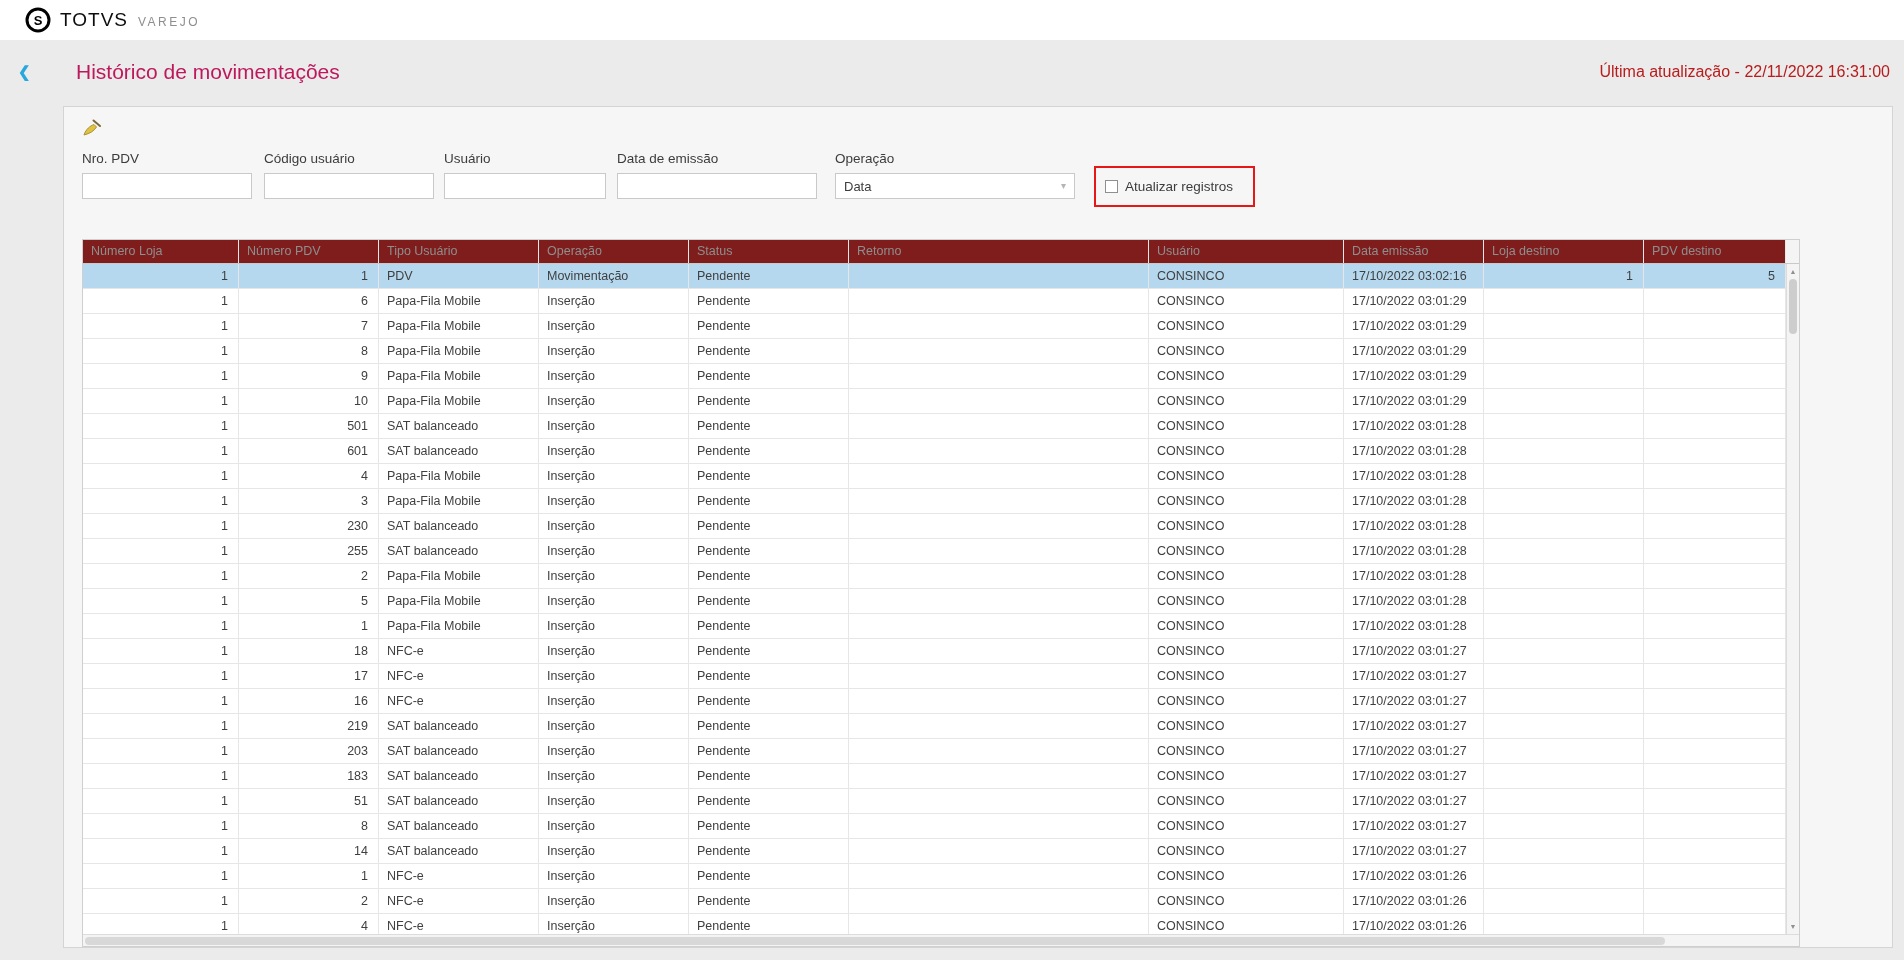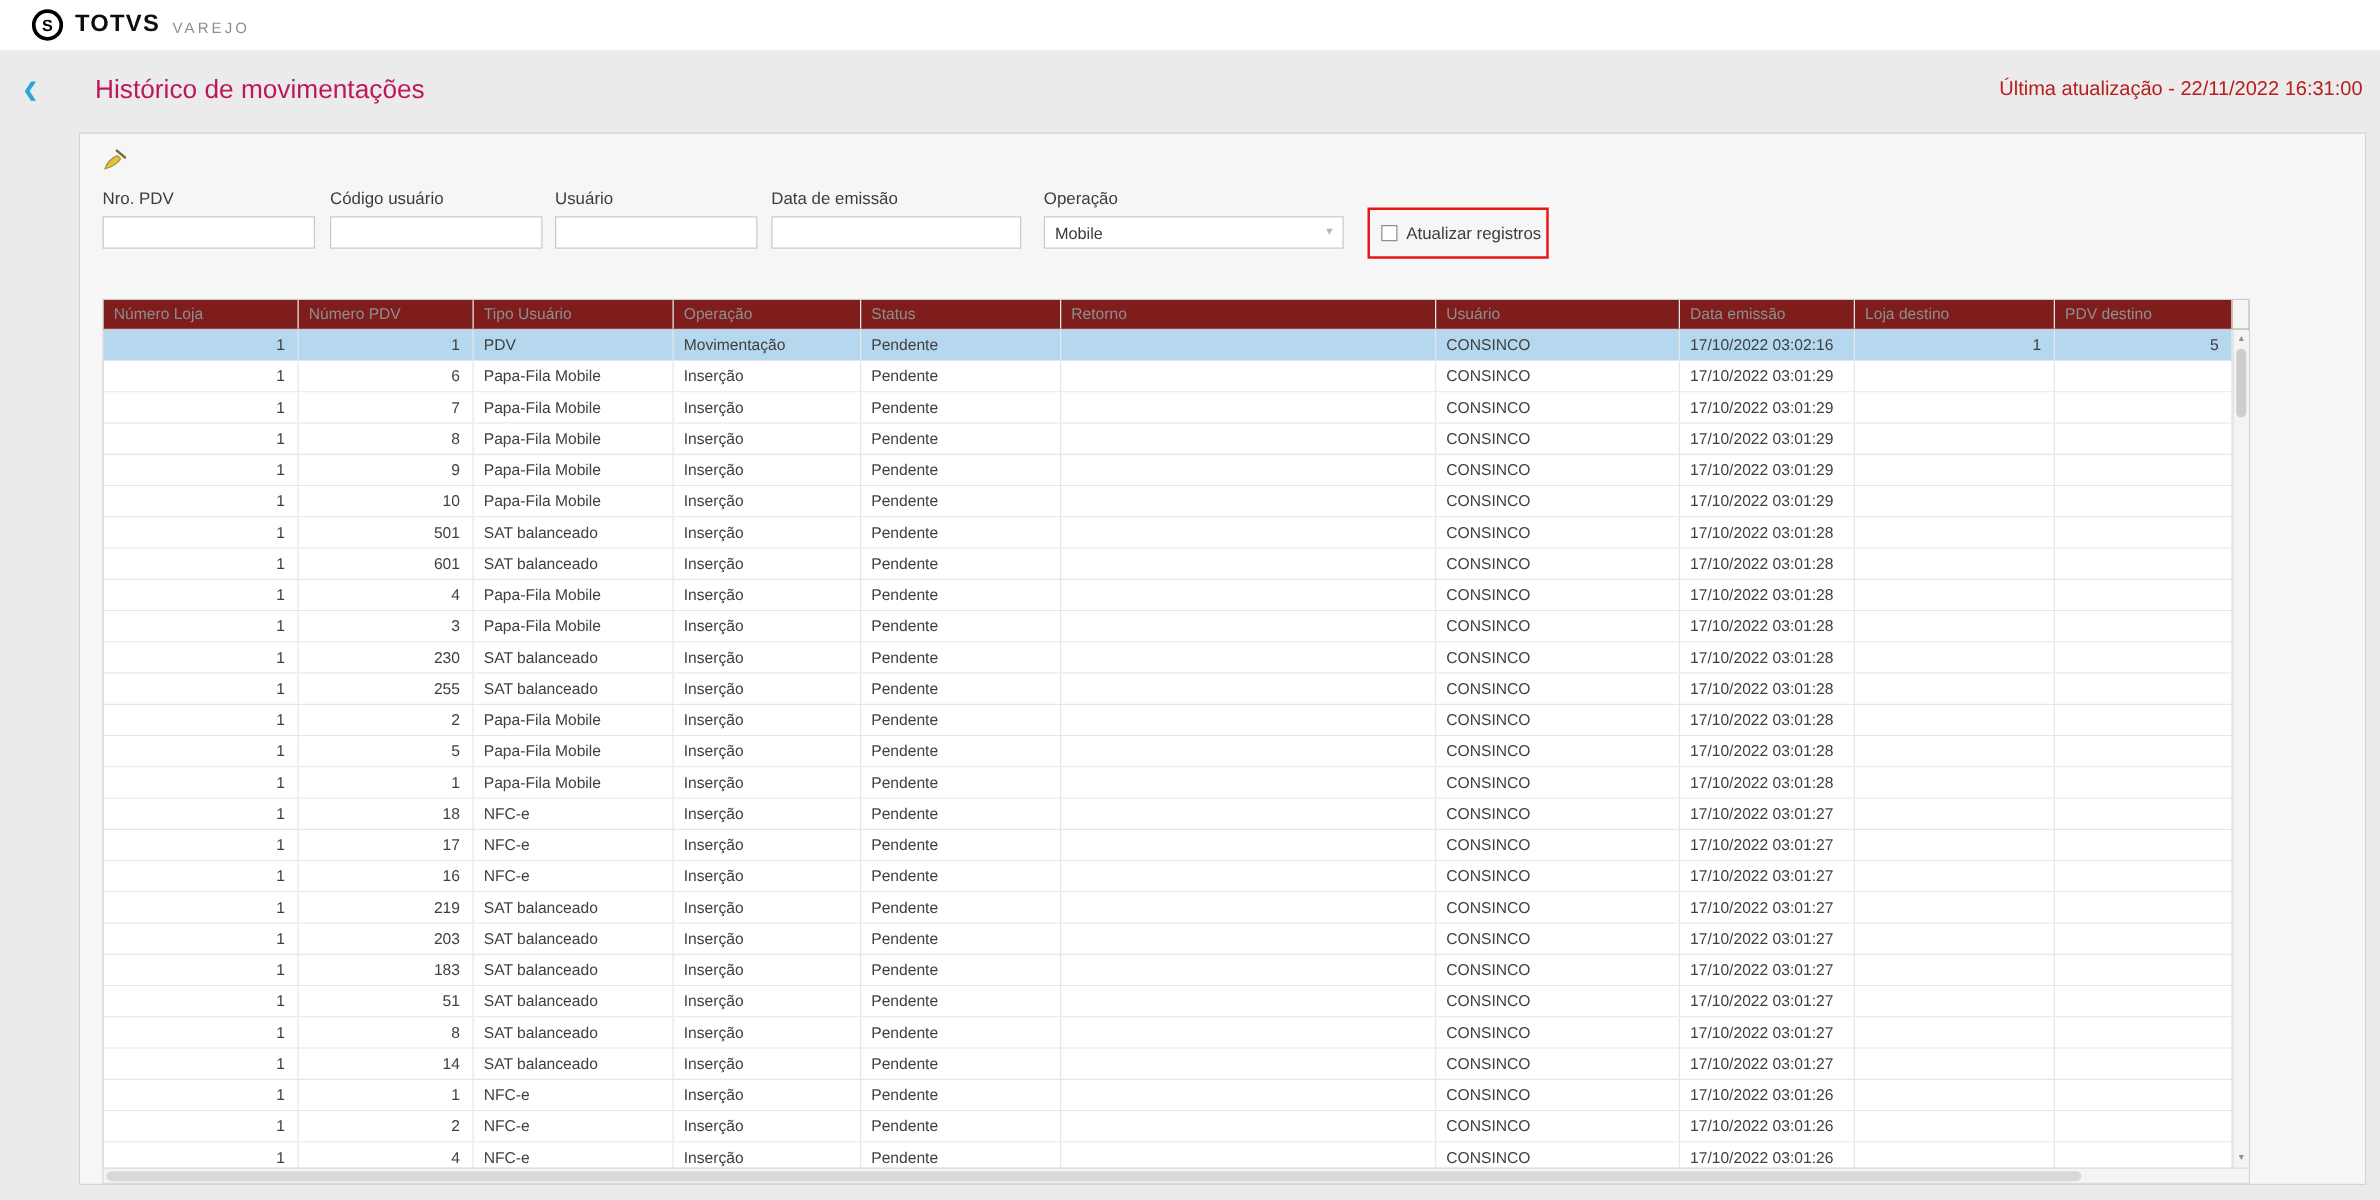--- a/index.html
+++ b/index.html
@@ -7,21 +7,21 @@
   body {
     background:#ebebeb;
     font-family:"Liberation Sans", sans-serif;
     overflow:hidden;
     -webkit-font-smoothing:antialiased;
   }
 
   
   .topbar { height:40px; background:#ffffff; display:flex; align-items:center; padding-left:25px; }
   .logo-mark { display:flex; align-items:center; margin-right:9px; }
-  .brand { font-size:19px; font-weight:bold; color:#0d0d0d; letter-spacing:1px; }
+  .brand { font-size:19px; font-weight:normal; color:#0d0d0d; letter-spacing:1px; }
   .segment { font-size:12px; color:#8e8e8e; letter-spacing:2.5px; margin-left:10px; margin-top:3px; }
 
   
   .page-header { display:flex; align-items:center; height:64px; padding:0 14px 0 18px; }
   .back-btn { color:#28a7df; font-size:15px; font-weight:bold; cursor:pointer; width:26px; text-align:left; }
   .page-title { font-size:21px; font-weight:normal; color:#be185d; margin-left:32px; }
   .last-update { margin-left:auto; font-size:16px; color:#b91c1c; }
 
   
   .panel {
@@ -45,21 +45,21 @@
   .mr11 { margin-right:11px; } .mr18 { margin-right:18px; }
   .selectbox {
     height:26px; border:1px solid #c9c9c9; background:#fff;
     display:flex; align-items:center; justify-content:space-between;
     padding:0 8px; font-size:13px; color:#3c3c3c; cursor:pointer;
   }
   .caret { color:#b5b5b5; font-size:10px; line-height:10px; }
 
   .checkbox-highlight {
     border:2px solid #e81717; display:flex; align-items:center;
-    padding:11px 4px 11px 9px; margin-left:19px; margin-top:15px; background:transparent;
+    padding:11px 20px 11px 9px; margin-left:19px; margin-top:15px; background:transparent;
   }
   .checkbox { width:13px; height:13px; border:1px solid #8f8f8f; background:#fff; cursor:pointer; flex:none; }
   .checkbox-label { font-size:13.5px; color:#3c3c3c; margin-left:7px; white-space:nowrap; }
 
   
   .table { margin-top:32px; width:1718px; border:1px solid #cfcfcf; background:#fff; }
   .thead {
     display:grid;
     grid-template-columns:156px 140px 160px 150px 160px 300px 195px 140px 160px 142px 13px;
     height:24px; border-bottom:1px solid #c9c9c9; background:#7f1d1d;
@@ -140,21 +140,21 @@
       <label>Usuário</label>
       <input class="w162" type="text" style="">
     </div>
     <div class="field mr18">
       <label>Data de emissão</label>
       <input class="w200" type="text" style="">
     </div>
     <div class="field">
       <label>Operação</label>
       <div class="selectbox w240">
-        <span>Mobile</span>
+        <span>Data</span>
         <span class="caret">▾</span>
       </div>
     </div>
 
     <div class="checkbox-highlight">
       <span class="checkbox"></span>
       <span class="checkbox-label">Atualizar registros</span>
     </div>
   </div>
 

